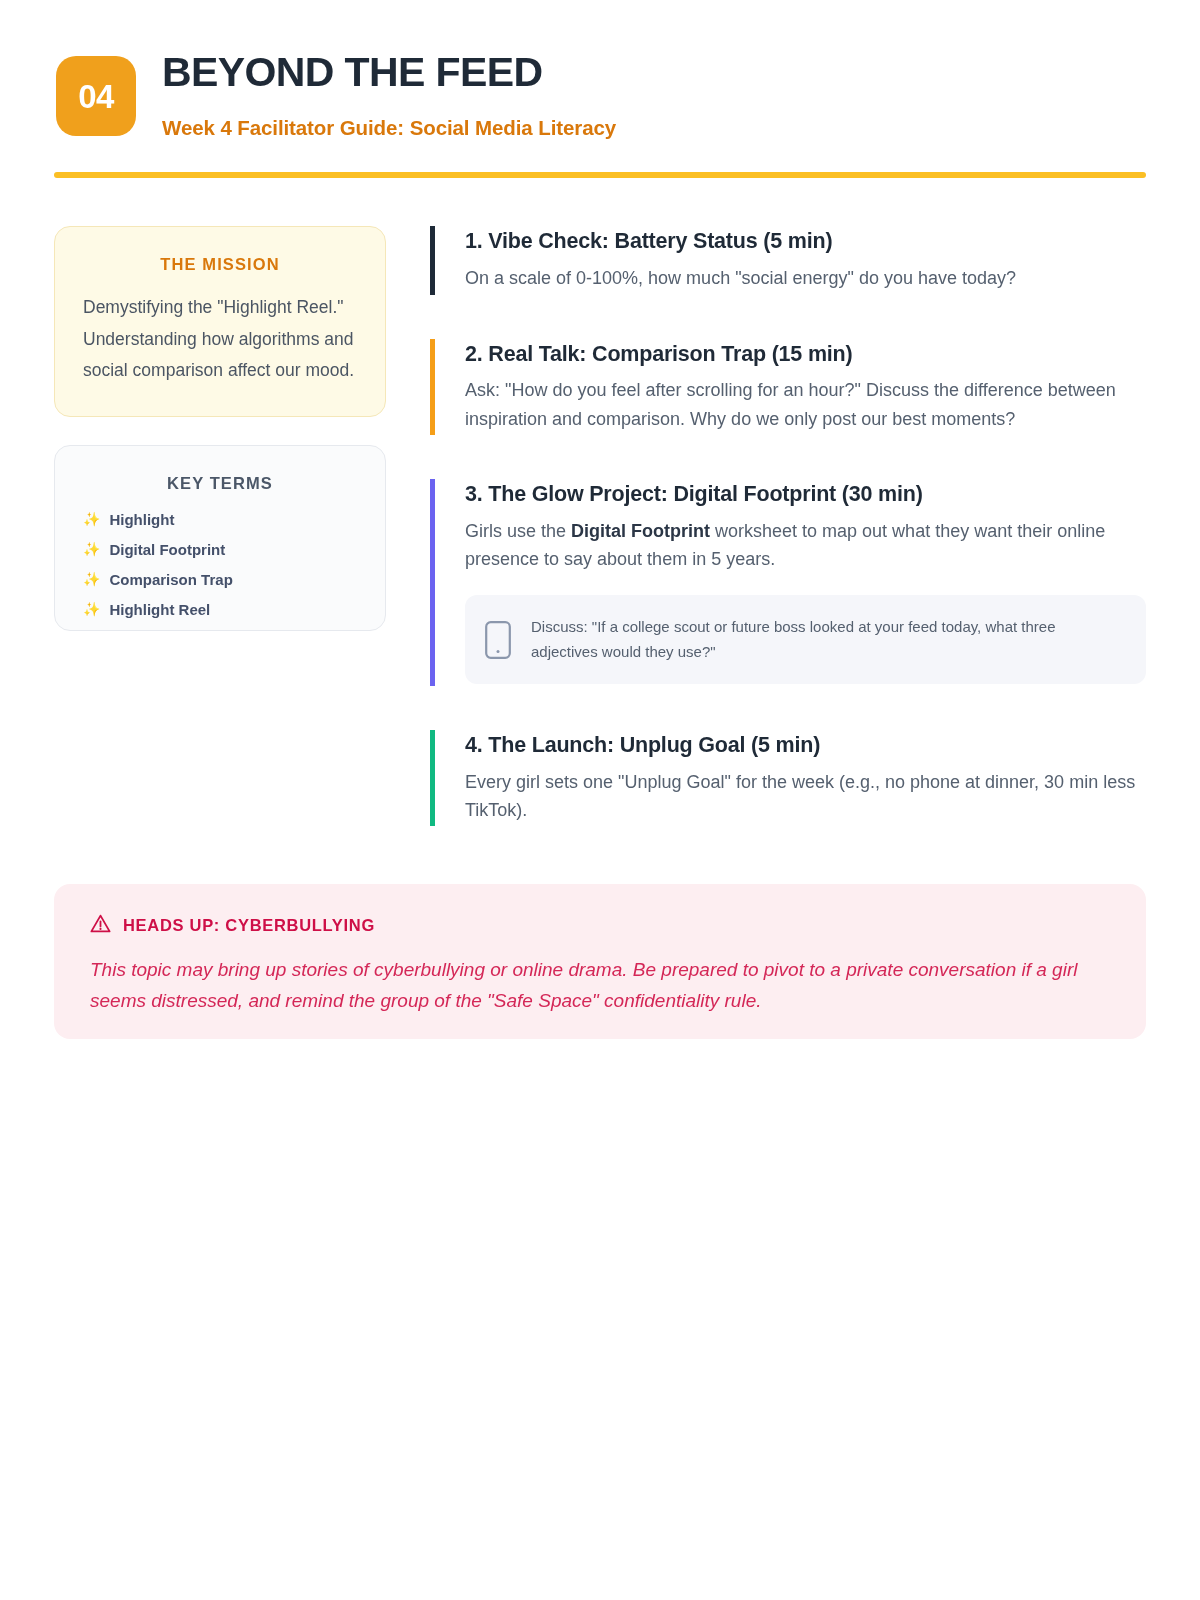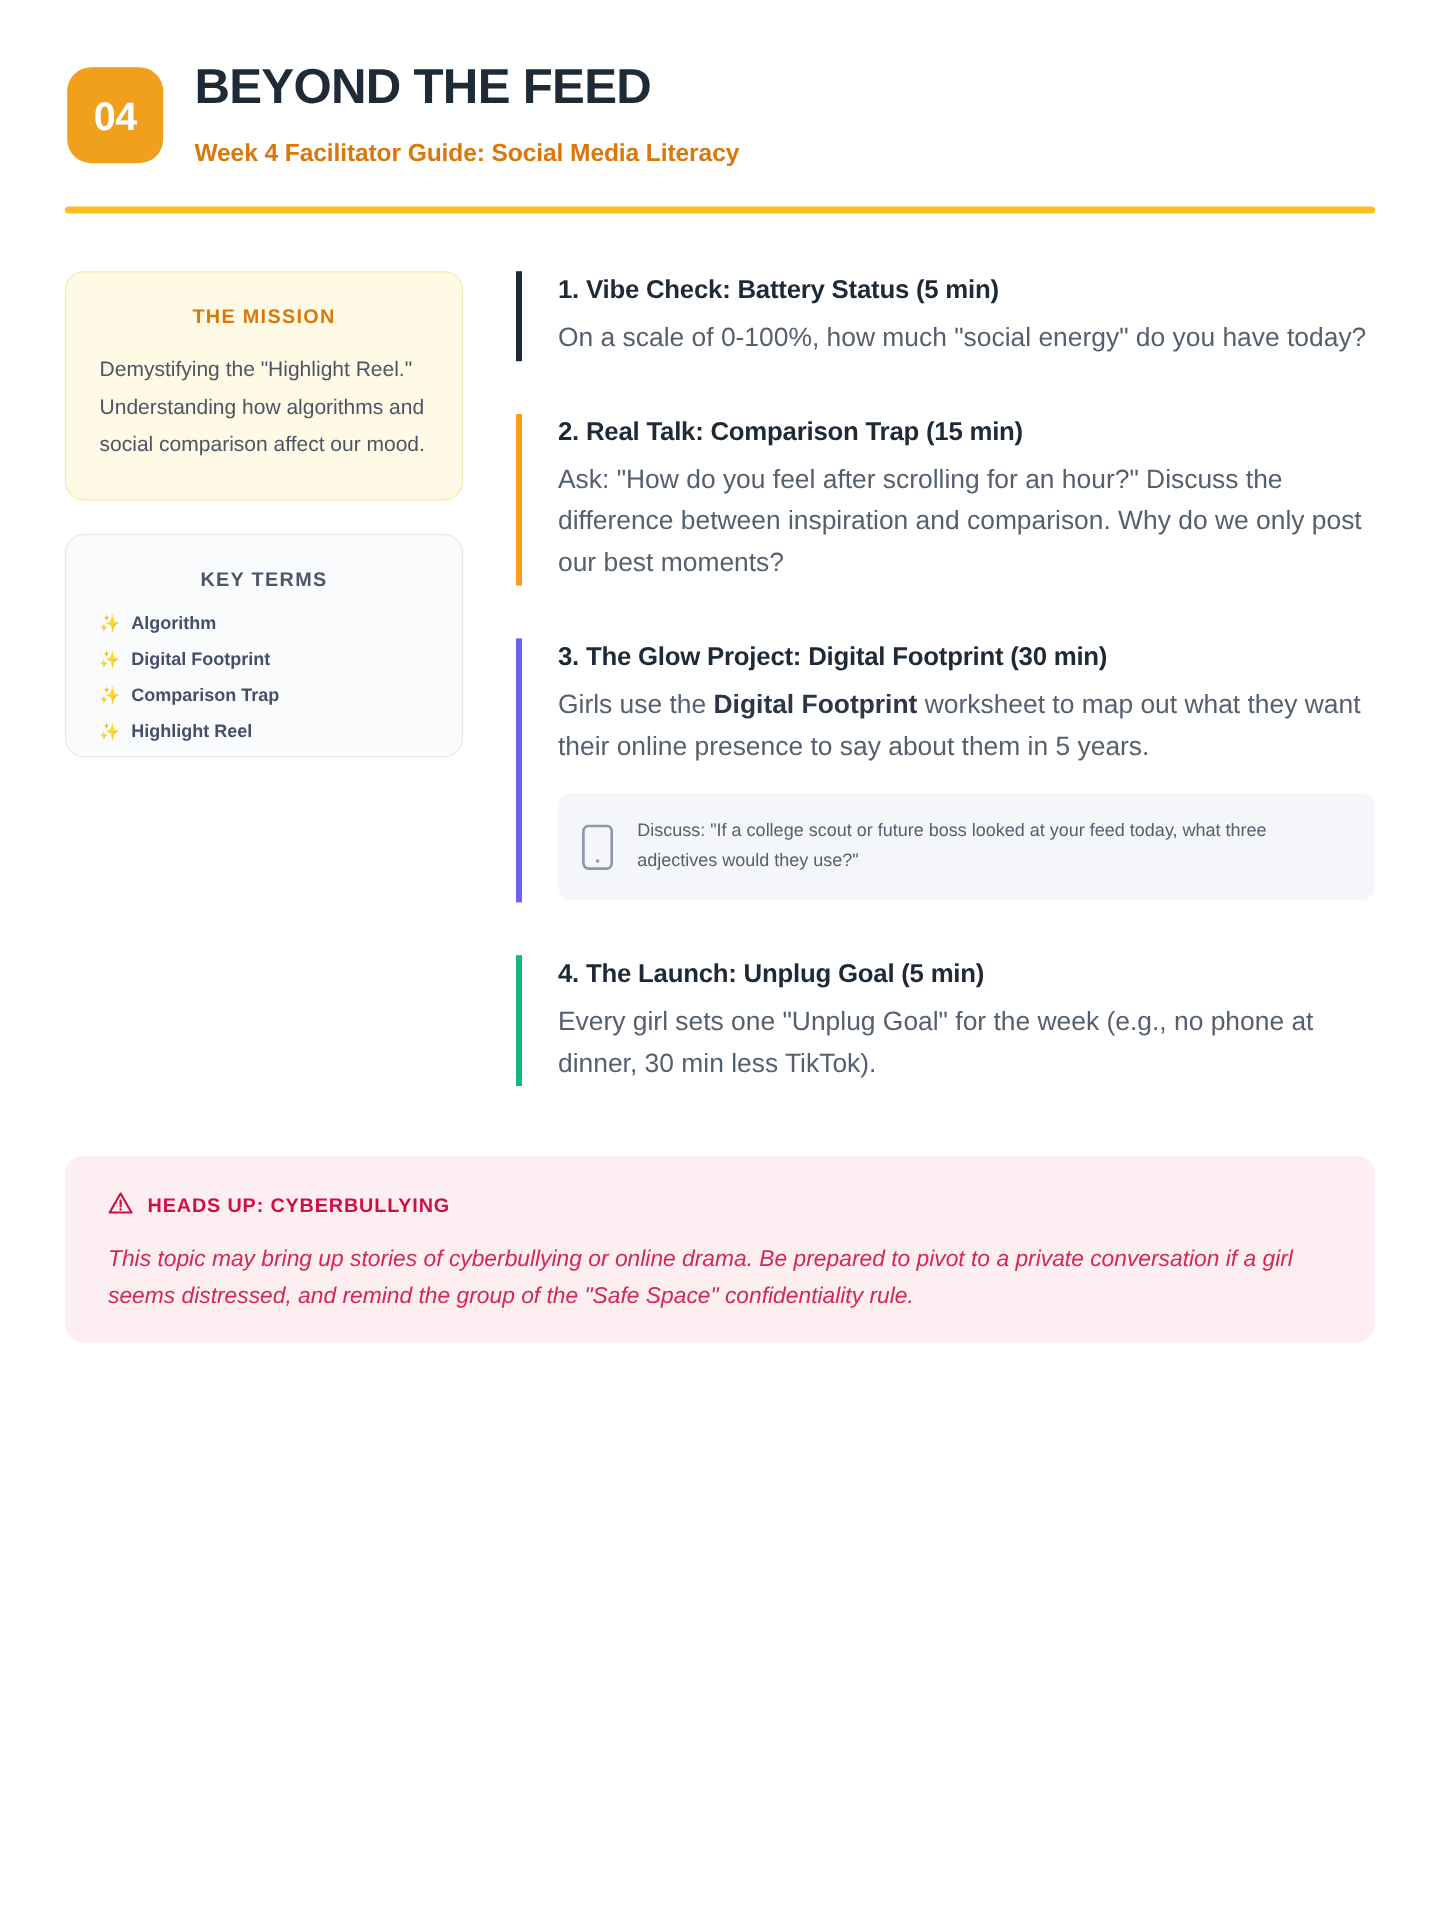--- a/index.html
+++ b/index.html
@@ -134,21 +134,21 @@
 
   .step-title {
     font-size: 21.5px;
     font-weight: 700;
     color: #1F2A37;
     letter-spacing: -0.2px;
     margin-bottom: 9px;
     line-height: 1.25;
   }
   .step-desc {
-    font-size: 22px;
+    font-size: 18px;
     line-height: 1.57;
     color: #55606F;
   }
   .step-desc b { font-weight: 700; color: #2B3646; }
 
   .tip {
     margin-top: 22px;
     background: #F5F6FA;
     border-radius: 12px;
     padding: 20px 24px 20px 20px;
@@ -218,21 +218,21 @@
       <section class="card card-mission">
         <div class="card-title mission">THE MISSION</div>
         <p class="mission-body">Demystifying the "Highlight Reel." Understanding how algorithms and social comparison affect our mood.</p>
       </section>
 
       <section class="card card-terms">
         <div class="card-title terms">KEY TERMS</div>
         <ul class="terms-list">
           <li class="term-item">
             <span class="sparkle">✨</span>
-            <span>Algorithm</span>
+            <span>Highlight</span>
           </li>
           <li class="term-item">
             <span class="sparkle">✨</span>
             <span>Digital Footprint</span>
           </li>
           <li class="term-item">
             <span class="sparkle">✨</span>
             <span>Comparison Trap</span>
           </li>
           <li class="term-item">

